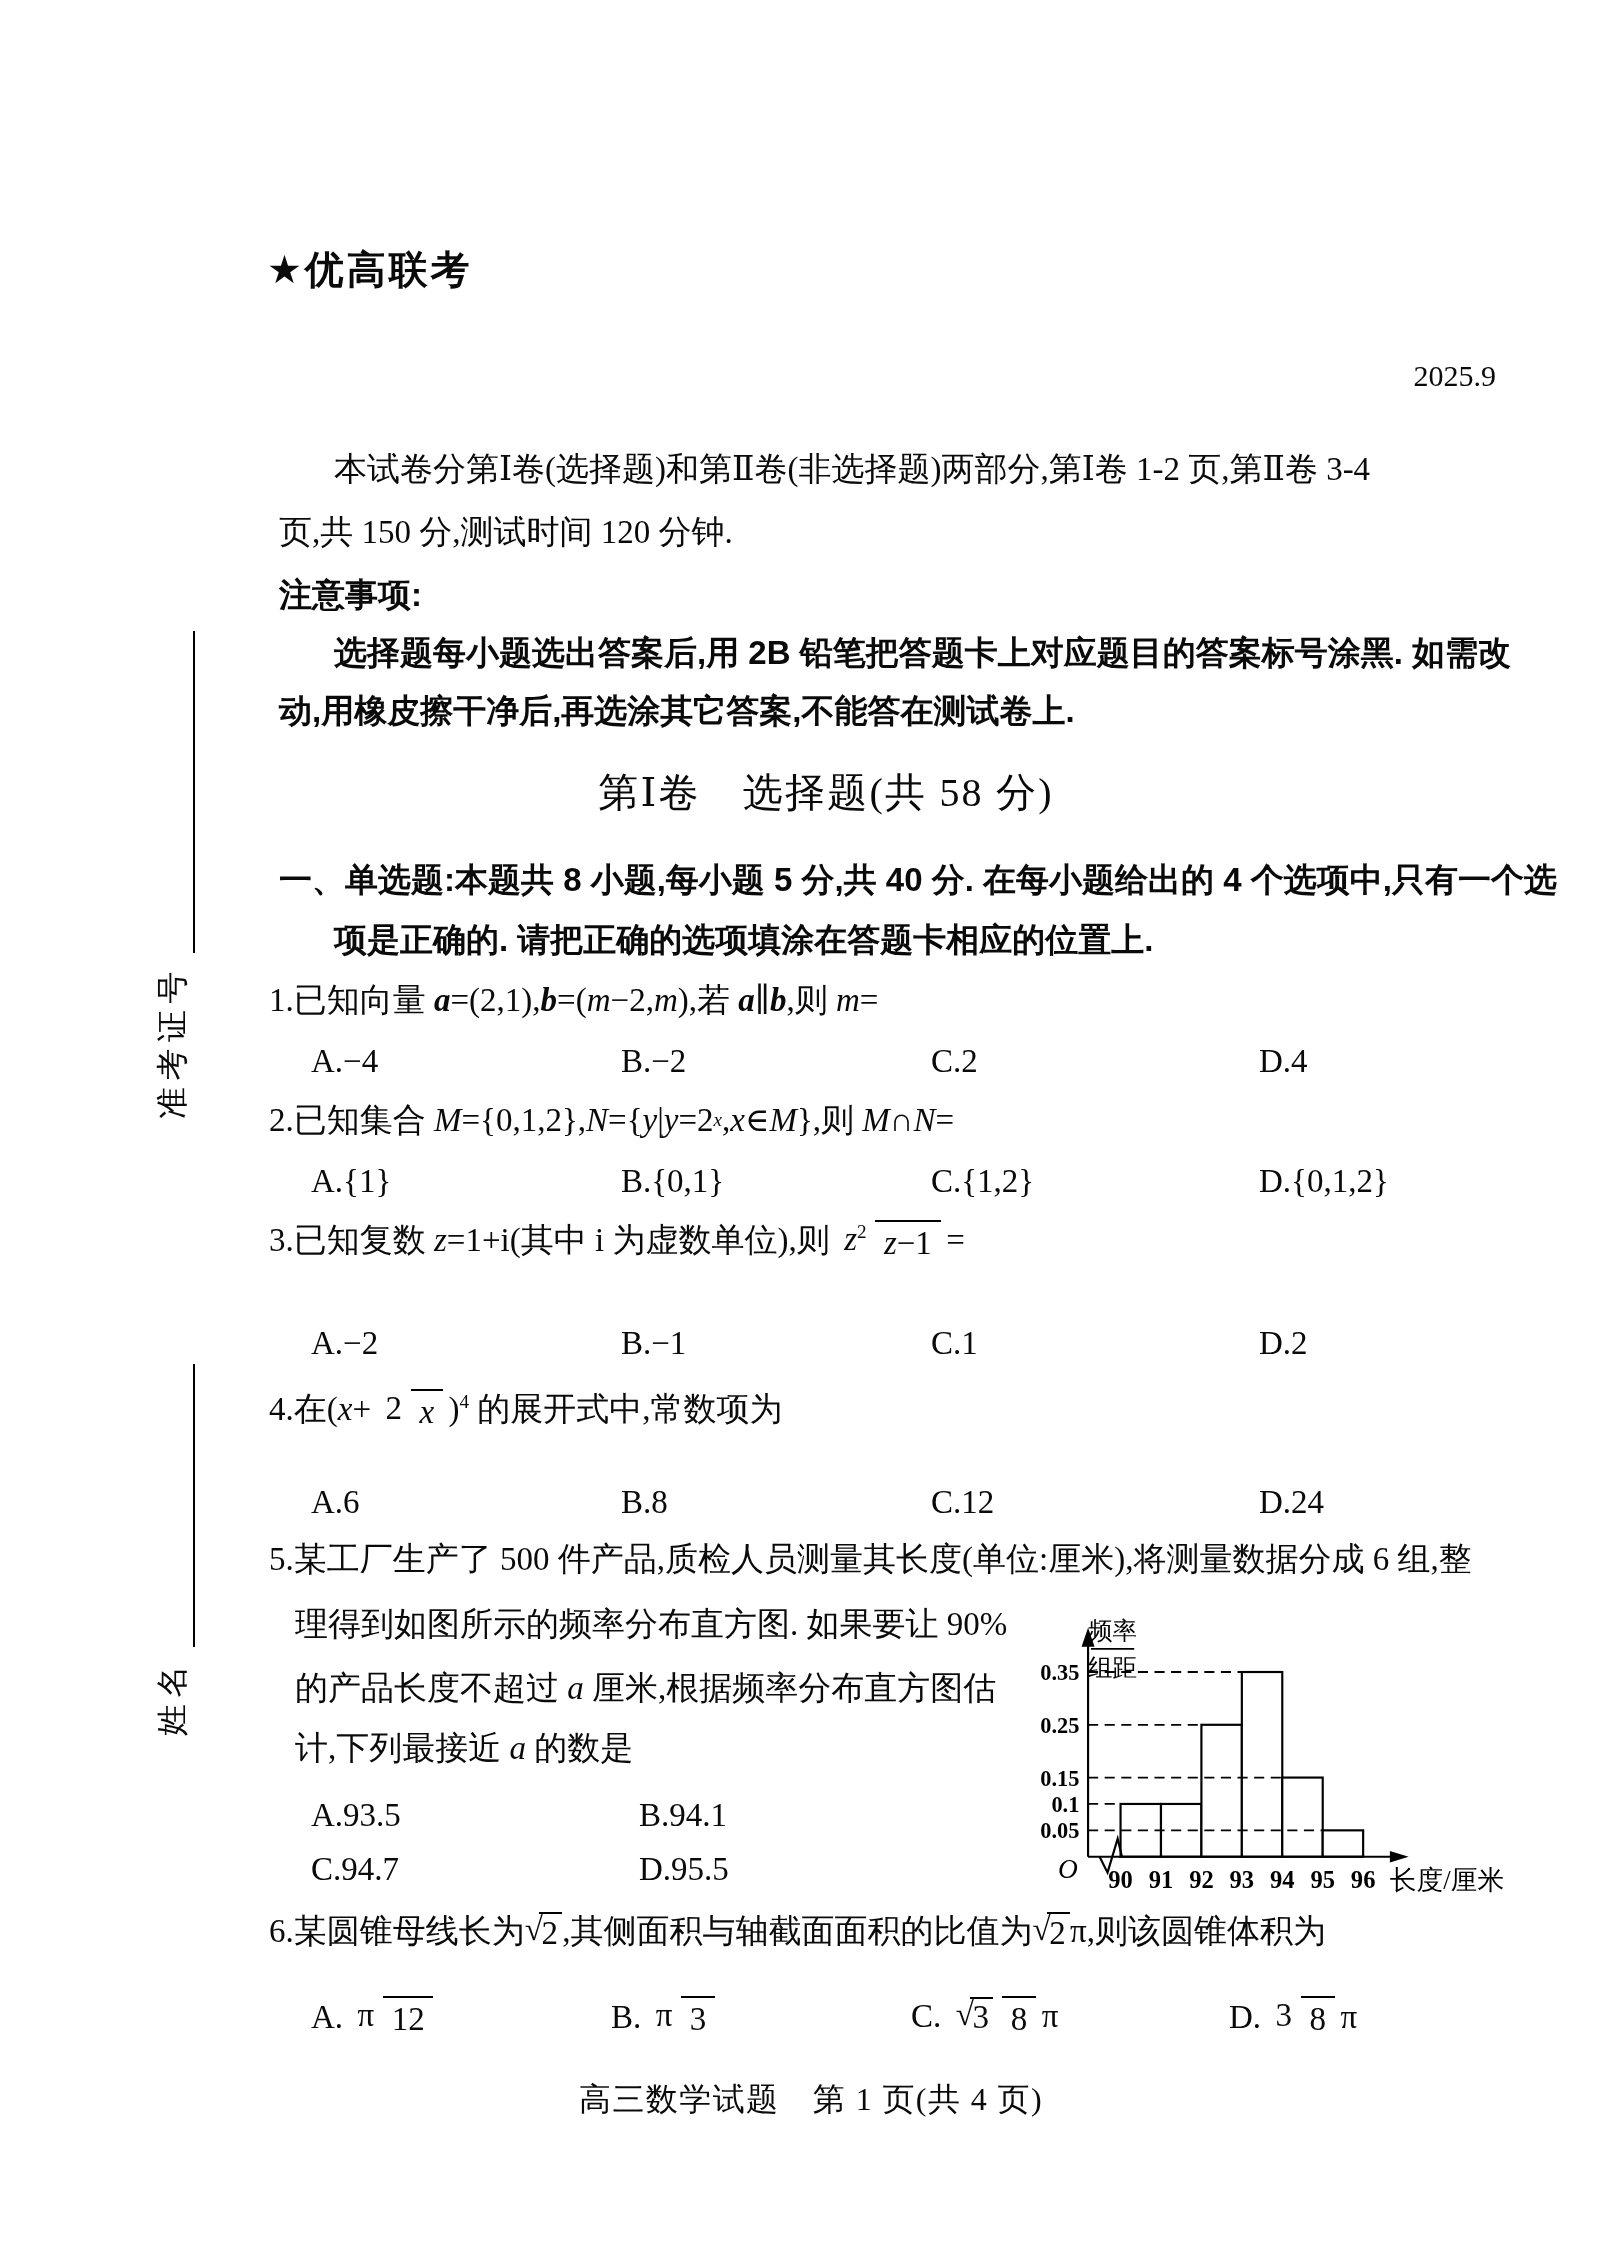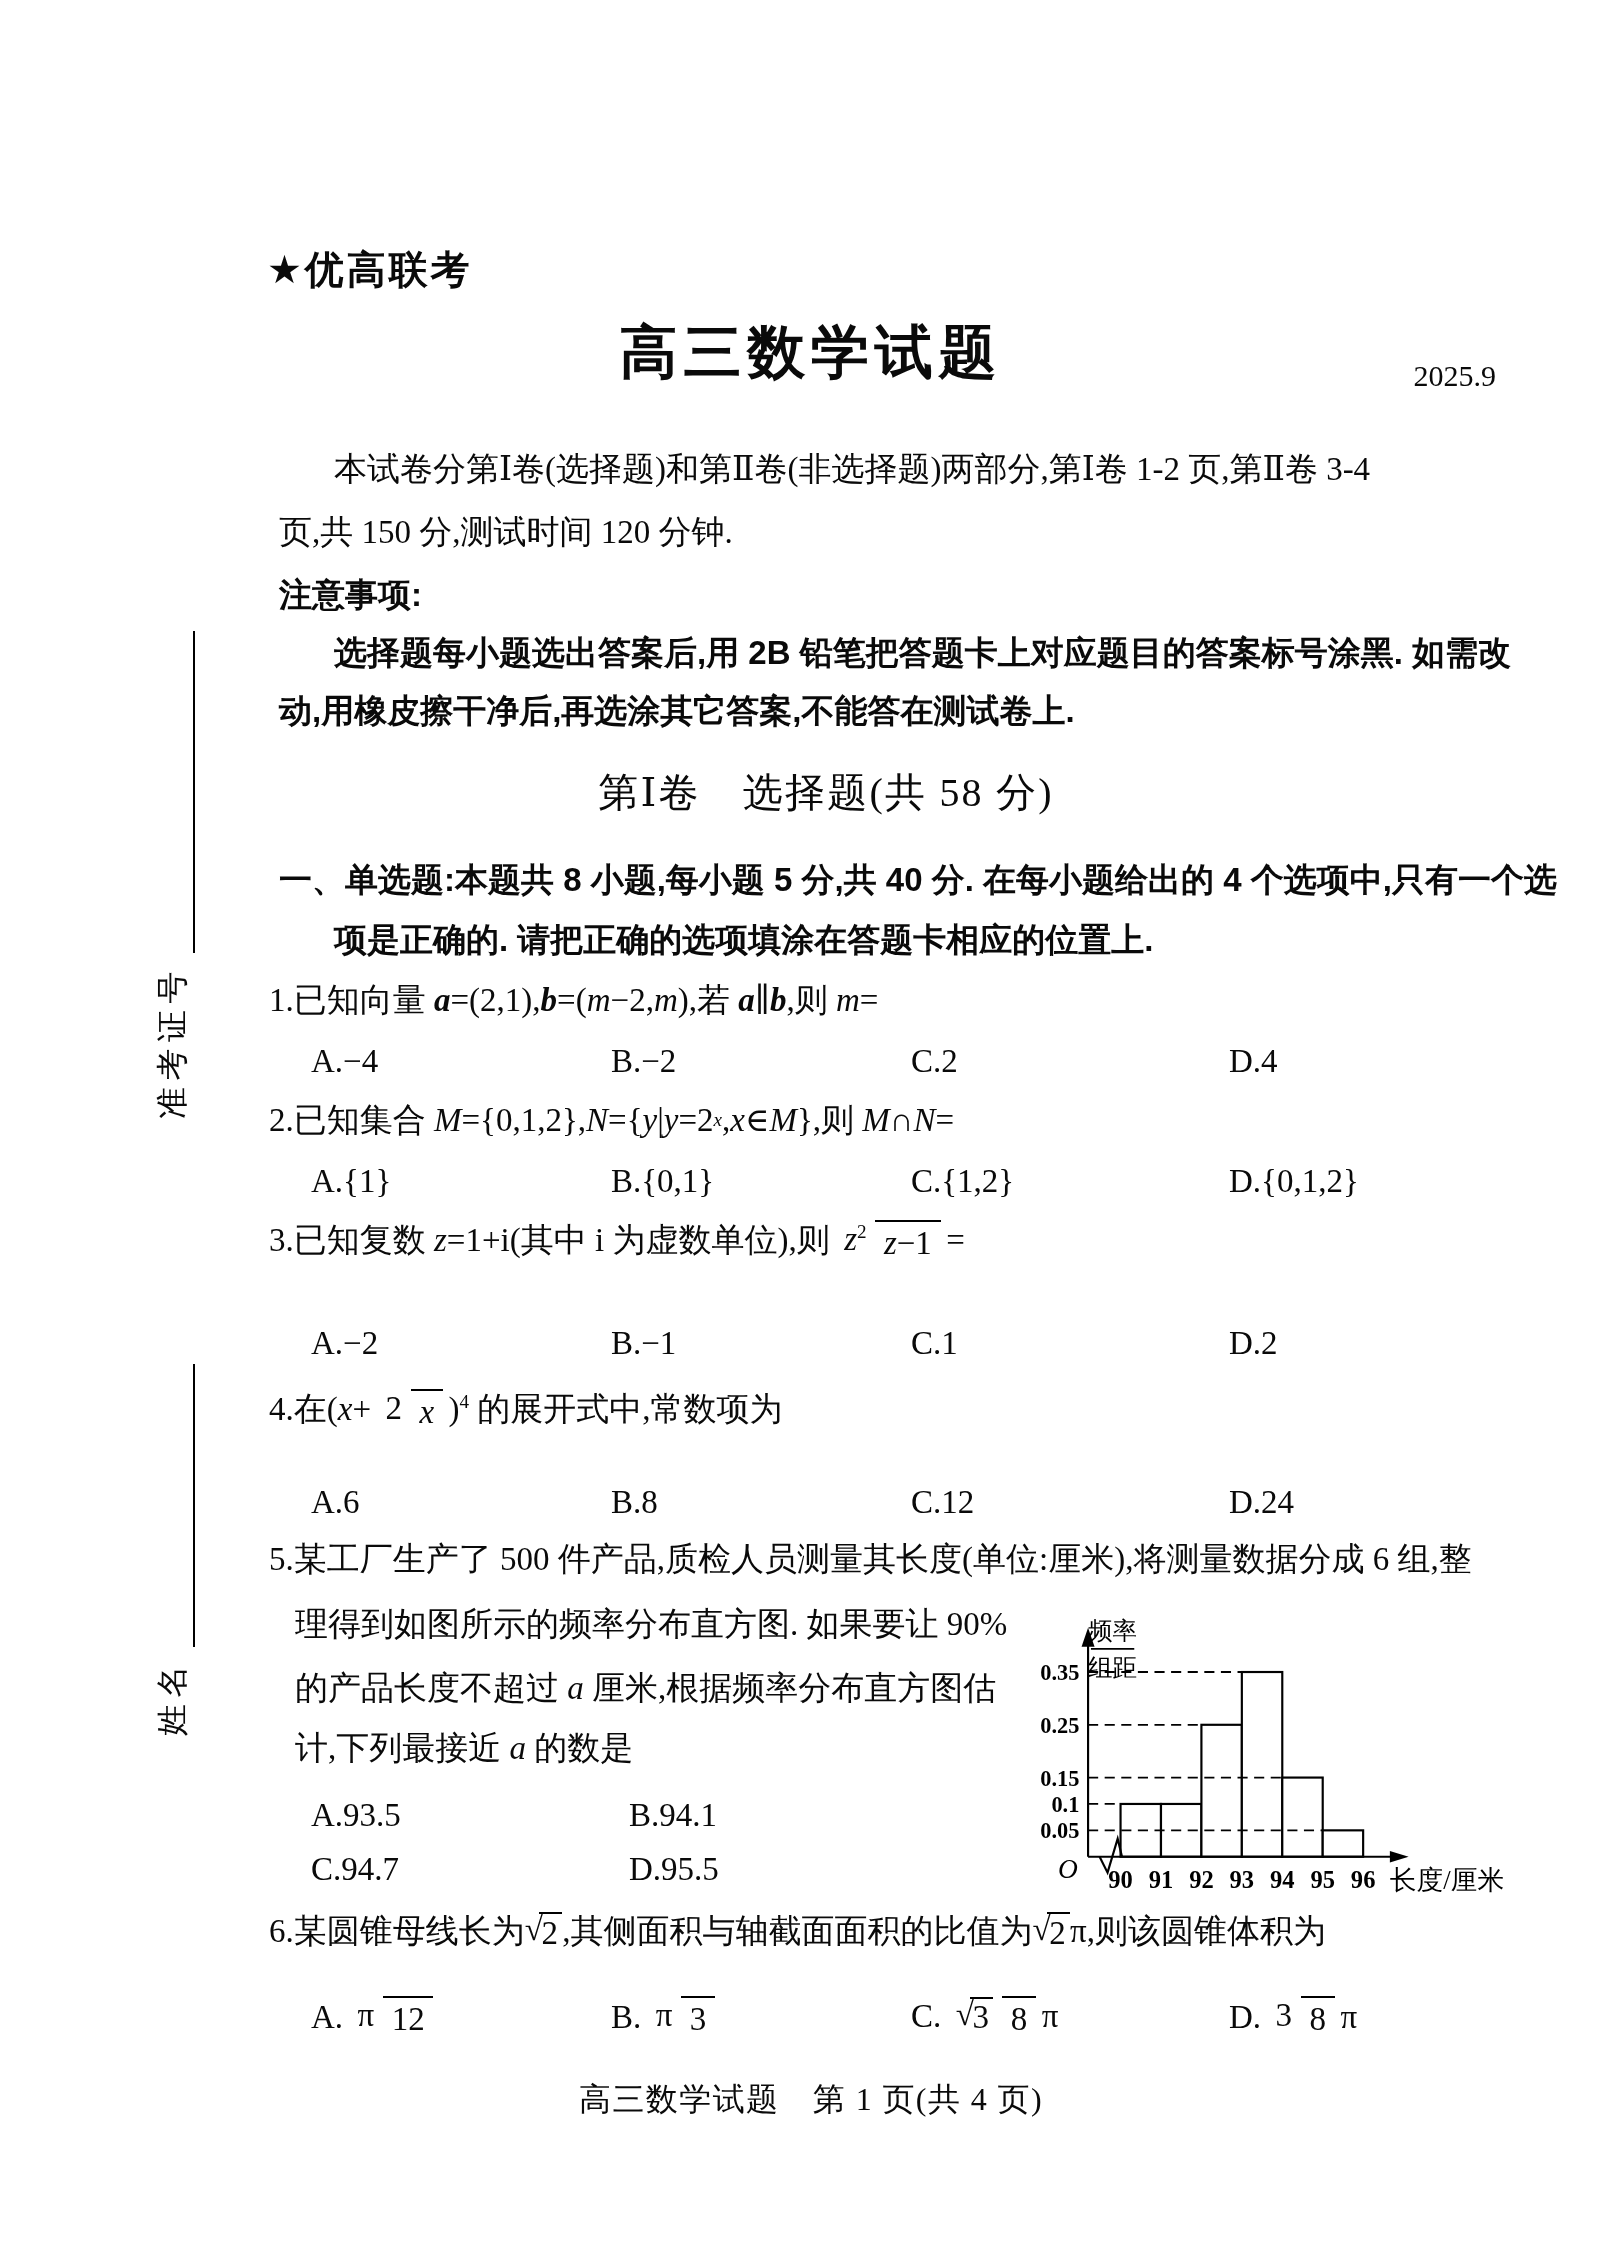--- a/index.html
+++ b/index.html
@@ -9,21 +9,21 @@
   .hei{font-family:"Liberation Sans","DejaVu Sans",sans-serif;font-weight:700;}
   .it{font-style:italic;}
   .bit{font-style:italic;font-weight:700;}
   sup{font-size:0.58em;vertical-align:0.62em;line-height:0;}
   .brand{position:absolute;left:267px;top:243px;font-size:39px;letter-spacing:2.9px;
          font-family:"Liberation Sans","DejaVu Sans",sans-serif;font-weight:700;}
   .title{position:absolute;left:0;width:100%;top:314px;text-align:center;font-size:58px;font-weight:700;letter-spacing:5.8px;}
   .date{position:absolute;right:126px;top:359px;font-size:30px;}
   .sec-header{position:absolute;left:0;width:100%;top:765px;text-align:center;font-size:40px;letter-spacing:2.2px;padding-left:15px;}
   .footer{position:absolute;left:0;width:100%;top:2078px;text-align:center;font-size:32px;letter-spacing:1.4px;}
-  .optrow{position:absolute;left:311px;display:flex;font-size:33px;}
+  .optrow{position:absolute;left:311px;display:flex;font-size:33px;gap:10px;}
   .optrow .c1{width:300px;}.optrow .c2{width:300px;}.optrow .c3{width:318px;}
   .optrow.two .c1{width:318px;}
   .frac{display:inline-flex;align-items:center;margin:0 5.8px;line-height:1.12;text-align:center;}
   .frac .num{padding:0 8.7px 2.9px;}
   .frac .den{border-top:2.2px solid #000;padding:2.9px 8.7px 0;}
   .sqrt{display:inline-flex;line-height:1.05;}
   .sqrt .sign{line-height:1.05;}
   .sqrt .bar{border-top:2.2px solid #000;margin-left:-3.6px;padding:1.4px 4.3px 0 2.2px;line-height:1.05;}
   .foptrow{position:absolute;left:311px;display:flex;align-items:center;font-size:33px;}
   .foptrow .cell{display:flex;align-items:center;}
@@ -43,21 +43,20 @@
   <div class="side-group" style="left:151px;top:1119px;">
     <span class="side-label">准考证号</span>
     <span class="side-line" style="width:322px;"></span>
   </div>
   <div class="side-group" style="left:151px;top:1736px;">
     <span class="side-label">姓名</span>
     <span class="side-line" style="width:283px;"></span>
   </div>
 
   <div class="brand">★优高联考</div>
-  <div class="title">高三数学试题</div>
   <div class="date">2025.9</div>
 
   <div class="ln" style="left:334px;top:450px;">本试卷分第Ⅰ卷(选择题)和第Ⅱ卷(非选择题)两部分,第Ⅰ卷 1-2 页,第Ⅱ卷 3-4</div>
   <div class="ln" style="left:279px;top:513px;">页,共 150 分,测试时间 120 分钟.</div>
   <div class="ln hei" style="left:279px;top:576px;">注意事项:</div>
   <div class="ln hei" style="left:334px;top:634px;">选择题每小题选出答案后,用 2B 铅笔把答题卡上对应题目的答案标号涂黑. 如需改</div>
   <div class="ln hei" style="left:279px;top:692px;">动,用橡皮擦干净后,再选涂其它答案,不能答在测试卷上.</div>
 
   <div class="sec-header">第Ⅰ卷　选择题(共 58 分)</div>
 

